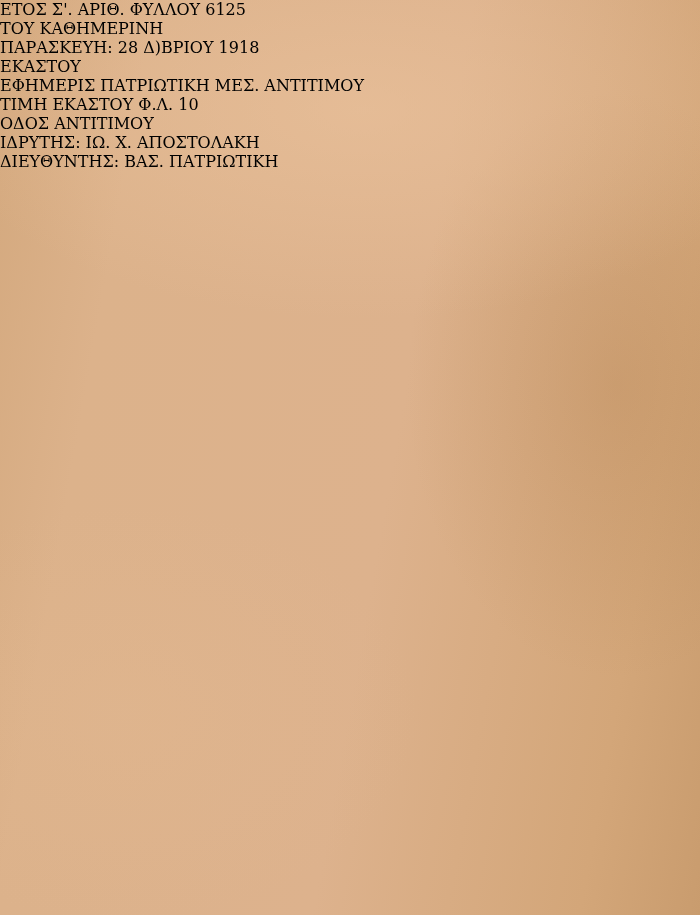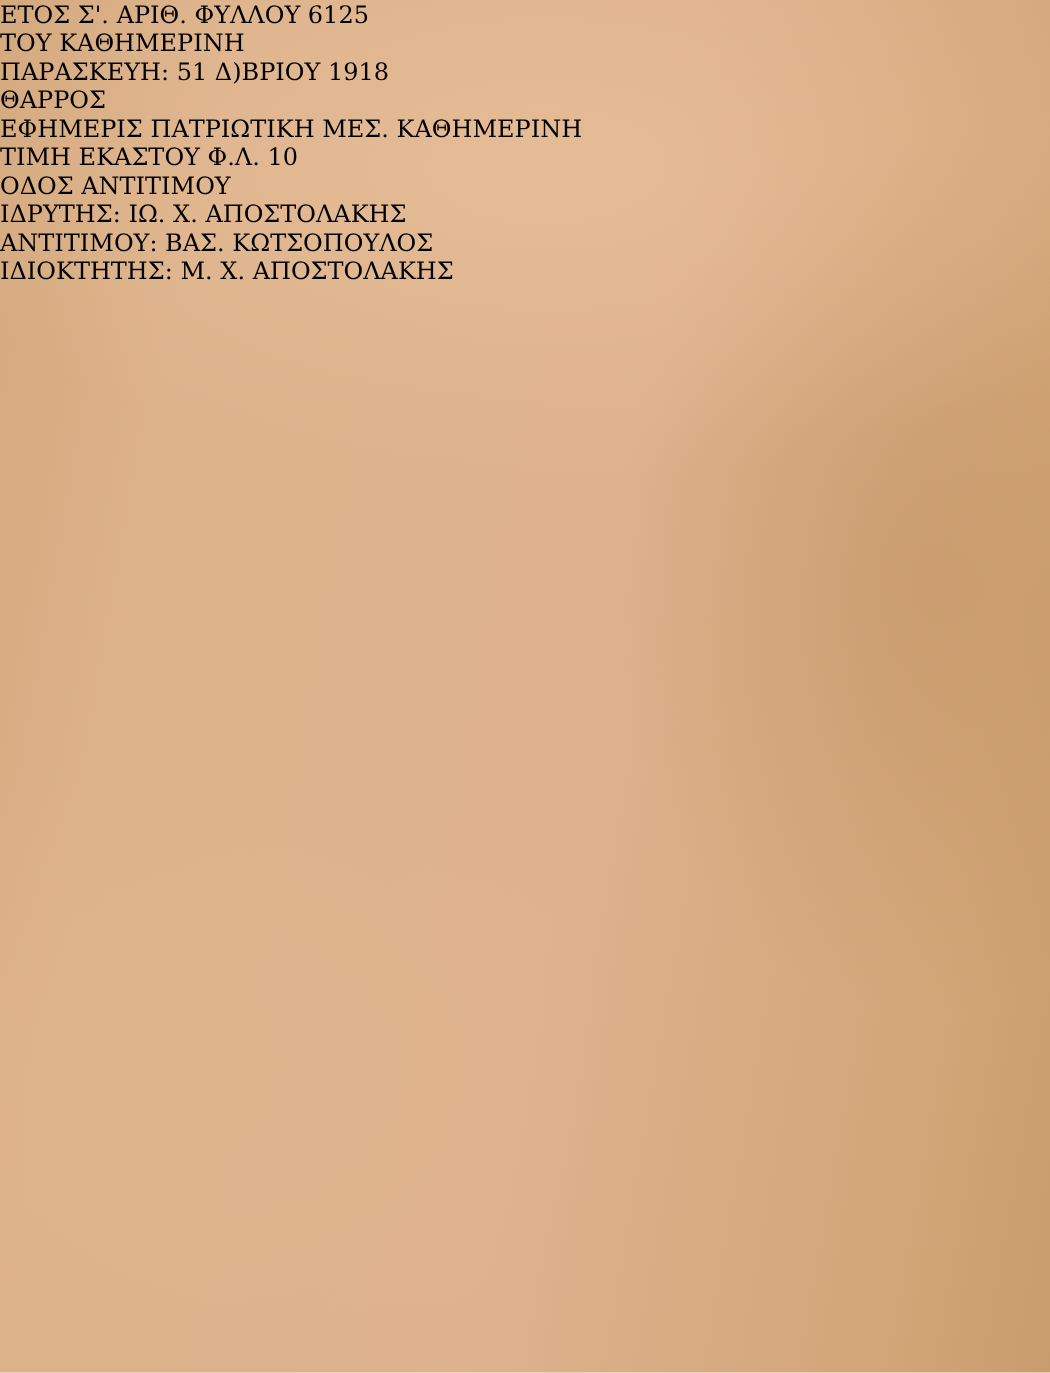--- a/index.html
+++ b/index.html
@@ -35,35 +35,34 @@
 </style>
 </head>
 <body>
 
 <div class="viewport">
   <div class="sheet">
 
     <div class="leftmeta">
       <div class="issue">ΕΤΟΣ Σ'. ΑΡΙΘ. ΦΥΛΛΟΥ 6125</div>
       <div class="anti">ΤΟΥ ΚΑΘΗΜΕΡΙΝΗ</div>
-      <div class="date">ΠΑΡΑΣΚΕΥΗ: 51 Δ)ΒΡΙΟΥ 1918</div>
+      <div class="date">ΠΑΡΑΣΚΕΥΗ: 28 Δ)ΒΡΙΟΥ 1918</div>
     </div>
 
     <div class="masthead">
-      <div class="title">ΘΑΡΡΟΣ</div>
-      <div class="subtitle">ΕΦΗΜΕΡΙΣ ΠΑΤΡΙΩΤΙΚΗ ΜΕΣ. ΚΑΘΗΜΕΡΙΝΗ</div>
+      <div class="title">ΕΚΑΣΤΟΥ</div>
+      <div class="subtitle">ΕΦΗΜΕΡΙΣ ΠΑΤΡΙΩΤΙΚΗ ΜΕΣ. ΑΝΤΙΤΙΜΟΥ</div>
     </div>
 
     <div class="rightmeta">
       <div><span class="price">ΤΙΜΗ ΕΚΑΣΤΟΥ Φ.Λ. 10</span></div>
       <div class="sm">ΟΔΟΣ ΑΝΤΙΤΙΜΟΥ</div>
       <div class="staff">
-        <div>ΙΔΡΥΤΗΣ: ΙΩ. Χ. ΑΠΟΣΤΟΛΑΚΗΣ</div>
-        <div>ΑΝΤΙΤΙΜΟΥ: ΒΑΣ. ΚΩΤΣΟΠΟΥΛΟΣ</div>
-        <div>ΙΔΙΟΚΤΗΤΗΣ: Μ. Χ. ΑΠΟΣΤΟΛΑΚΗΣ</div>
+        <div>ΙΔΡΥΤΗΣ: ΙΩ. Χ. ΑΠΟΣΤΟΛΑΚΗ</div>
+        <div>ΔΙΕΥΘΥΝΤΗΣ: ΒΑΣ. ΠΑΤΡΙΩΤΙΚΗ</div>
       </div>
     </div>
 
     <div class="headrule"></div>
 
     <div class="vr" style="left:198px;top:166px;height:700px;"></div>
 
   </div>
 </div>
 

